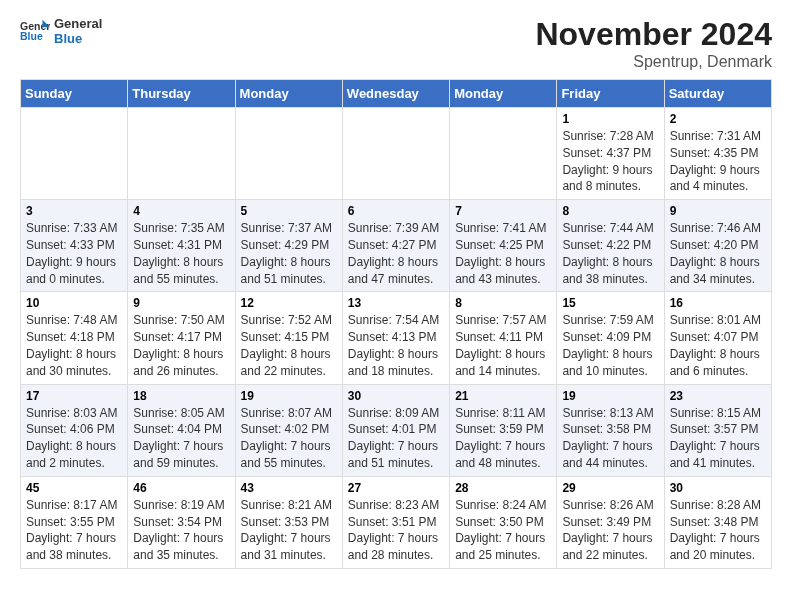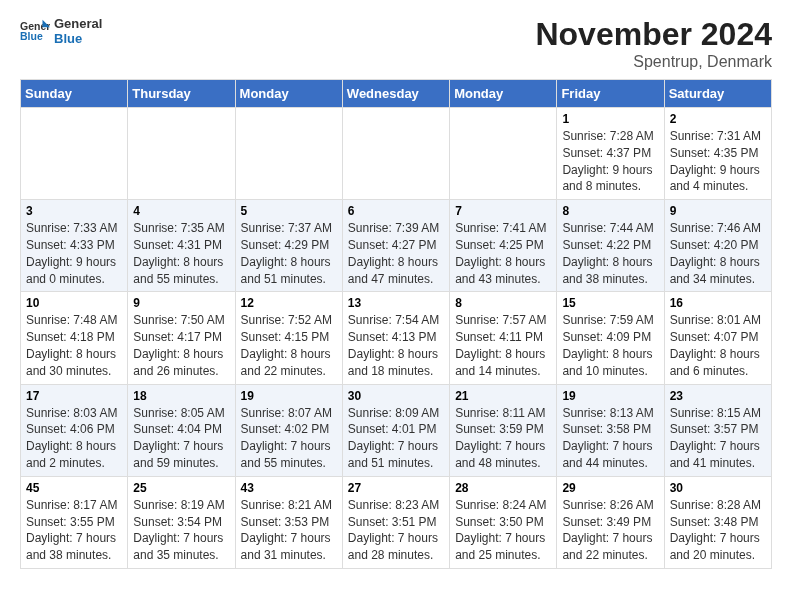--- a/index.html
+++ b/index.html
@@ -210,21 +210,21 @@
           <span class="day-num">23</span>
           <div class="day-info">Sunrise: 8:15 AM<br>Sunset: 3:57 PM<br>Daylight: 7 hours<br>and 41 minutes.</div>
         </td>
       </tr>
       <tr>
         <td>
           <span class="day-num">45</span>
           <div class="day-info">Sunrise: 8:17 AM<br>Sunset: 3:55 PM<br>Daylight: 7 hours<br>and 38 minutes.</div>
         </td>
         <td>
-          <span class="day-num">25</span>
+          <span class="day-num">46</span>
           <div class="day-info">Sunrise: 8:19 AM<br>Sunset: 3:54 PM<br>Daylight: 7 hours<br>and 35 minutes.</div>
         </td>
         <td>
           <span class="day-num">43</span>
           <div class="day-info">Sunrise: 8:21 AM<br>Sunset: 3:53 PM<br>Daylight: 7 hours<br>and 31 minutes.</div>
         </td>
         <td>
           <span class="day-num">27</span>
           <div class="day-info">Sunrise: 8:23 AM<br>Sunset: 3:51 PM<br>Daylight: 7 hours<br>and 28 minutes.</div>
         </td>

